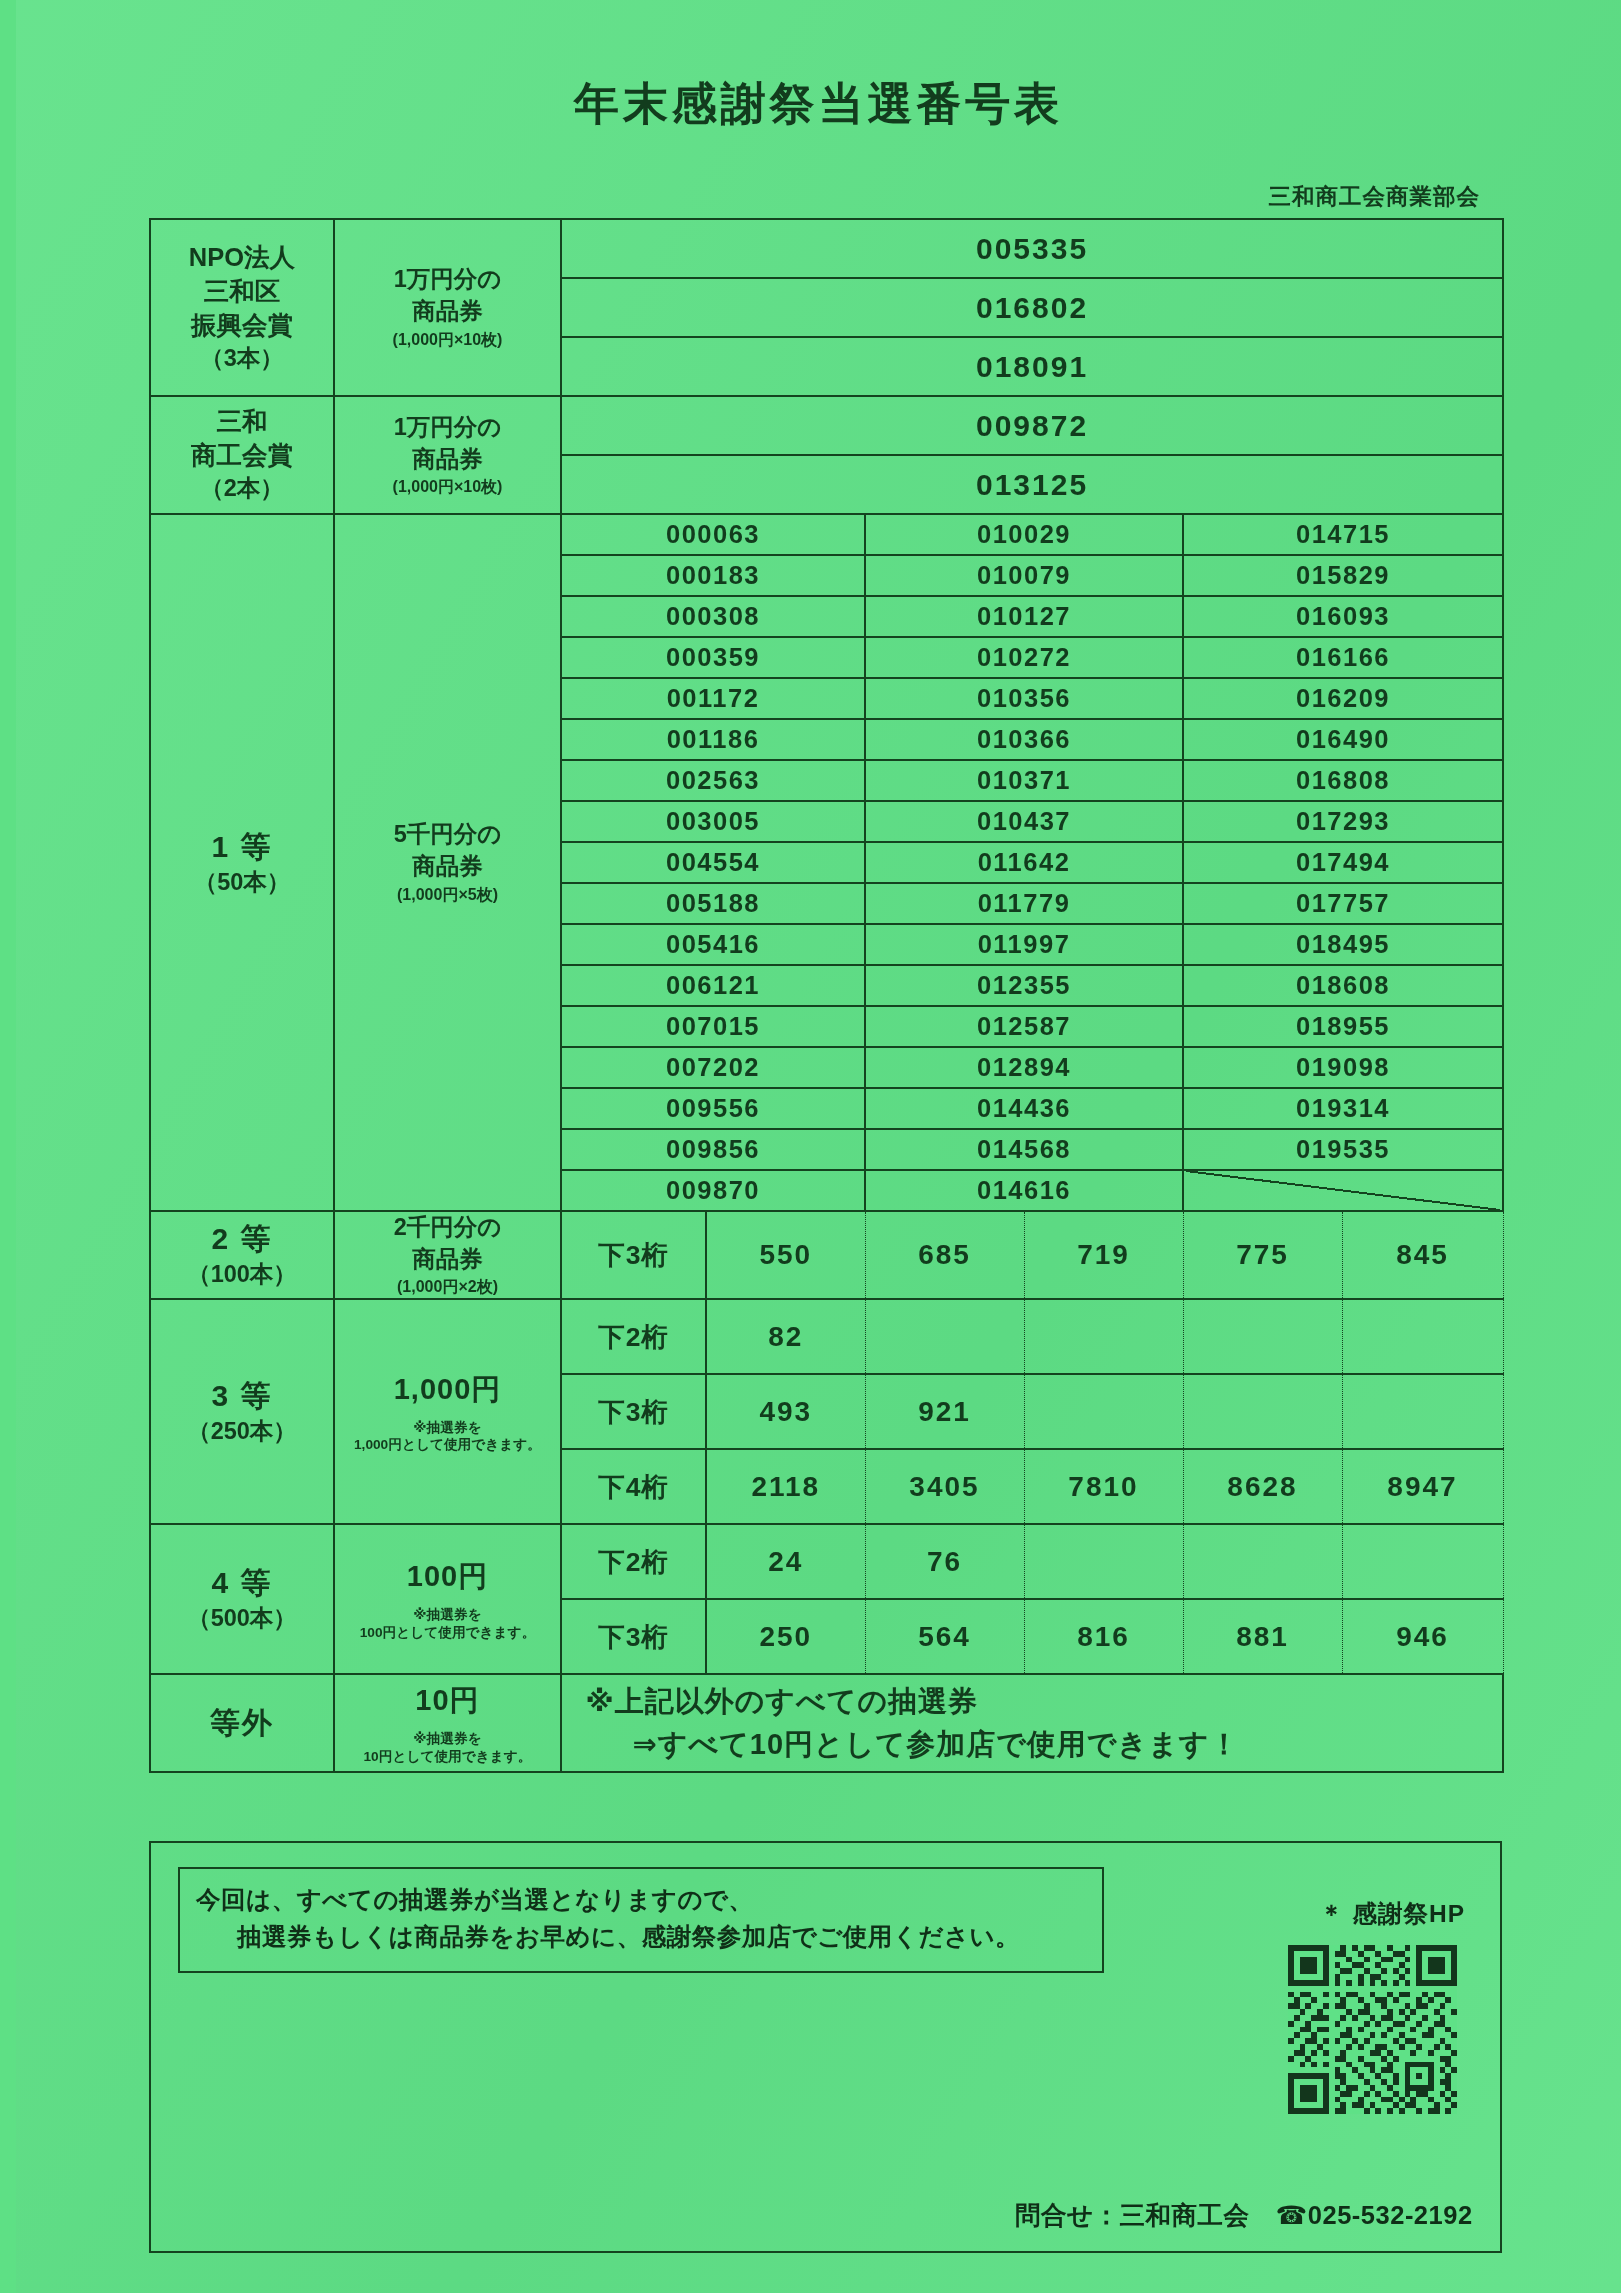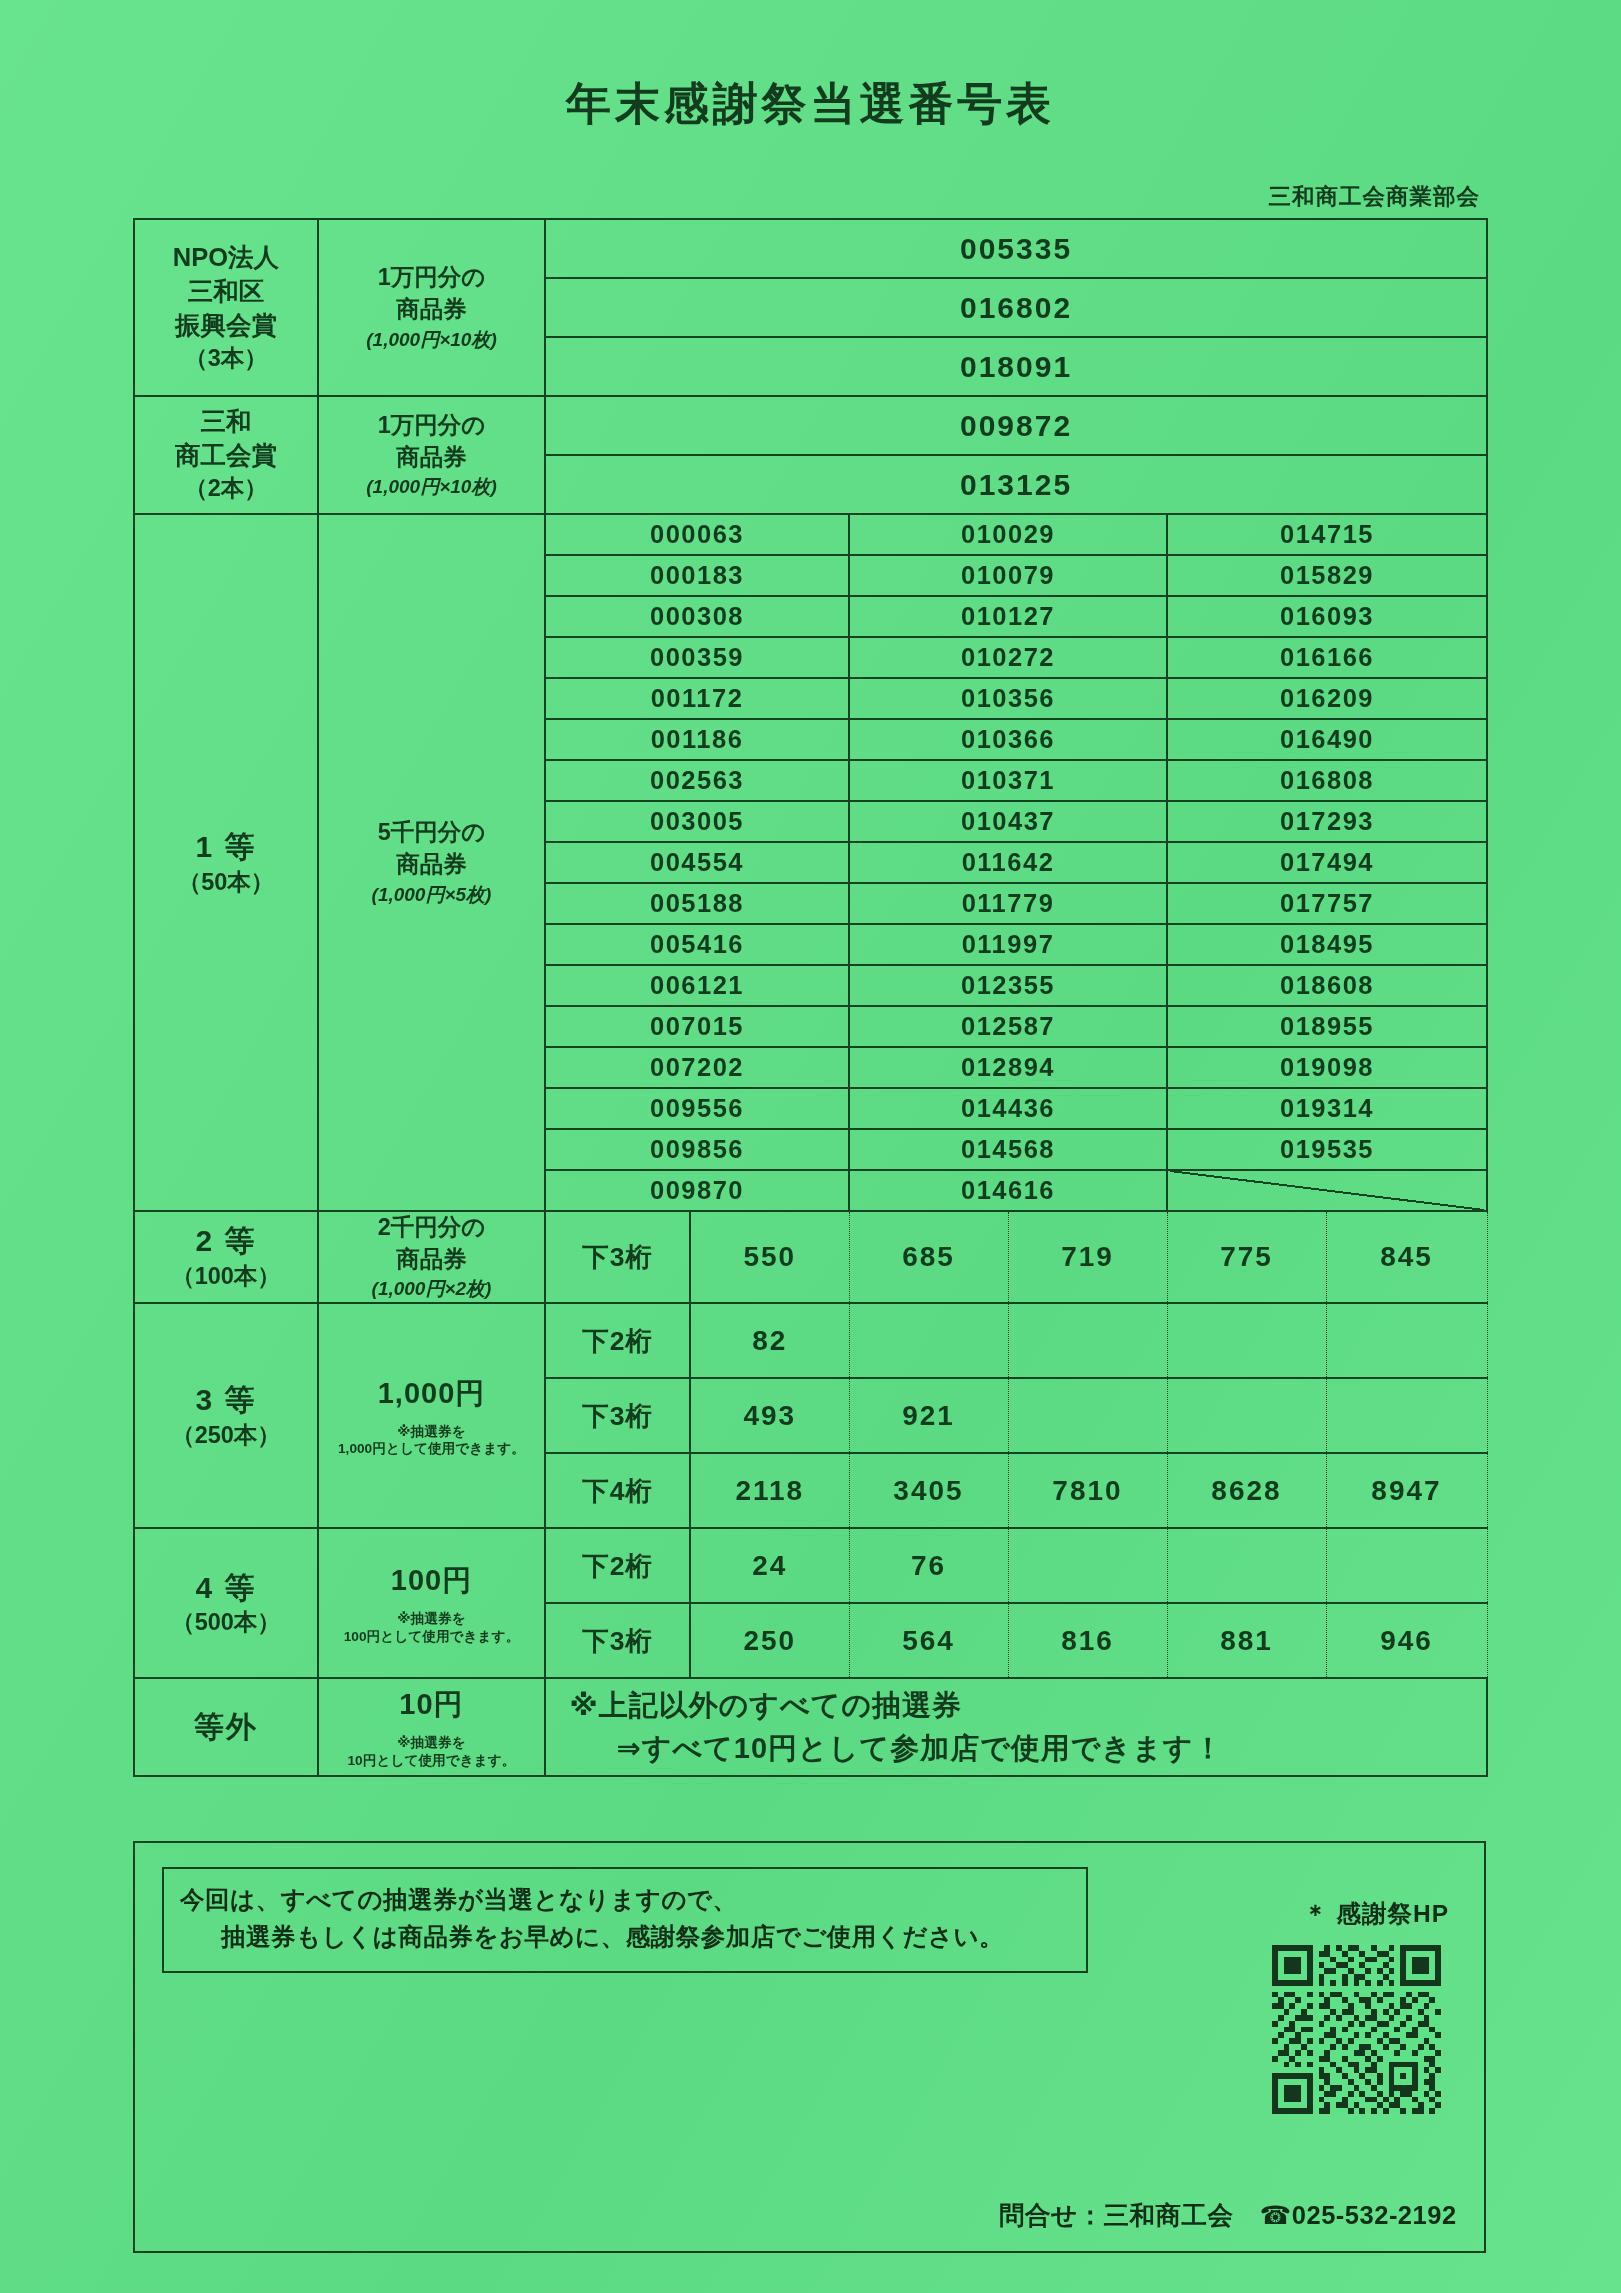--- a/index.html
+++ b/index.html
@@ -18,20 +18,21 @@
   }
   
   .page {
     position: absolute;
     inset: 0;
     background:
       linear-gradient(120deg, rgba(255,255,255,0.06) 0%, rgba(0,0,0,0.03) 60%, rgba(255,255,255,0.05) 100%),
       #5fe187;
     padding: 0;
     box-sizing: border-box;
+    margin-left: 16px;
   }
 
   .title {
     position: absolute;
     top: 74px;
     left: 0;
     width: 100%;
     text-align: center;
     font-size: 45px;
     font-weight: bold;
@@ -78,26 +79,25 @@
   }
   .cat .cnt { font-size: 23.5px; }
 
   .prize {
     width: 227px;
     font-size: 23.5px;
     font-weight: bold;
     line-height: 1.35;
   }
   .prize .sub {
-    font-size: 19px;
+    font-size: 16px;
     font-weight: bold;
     letter-spacing: 0px;
     display: block;
     margin-top: 1px;
-    font-style: italic;
   }
   .prize .amount-big {
     font-size: 29px;
     letter-spacing: 1px;
   }
   .prize .note {
     display: block;
     font-size: 13.7px;
     font-weight: bold;
     line-height: 1.25;

